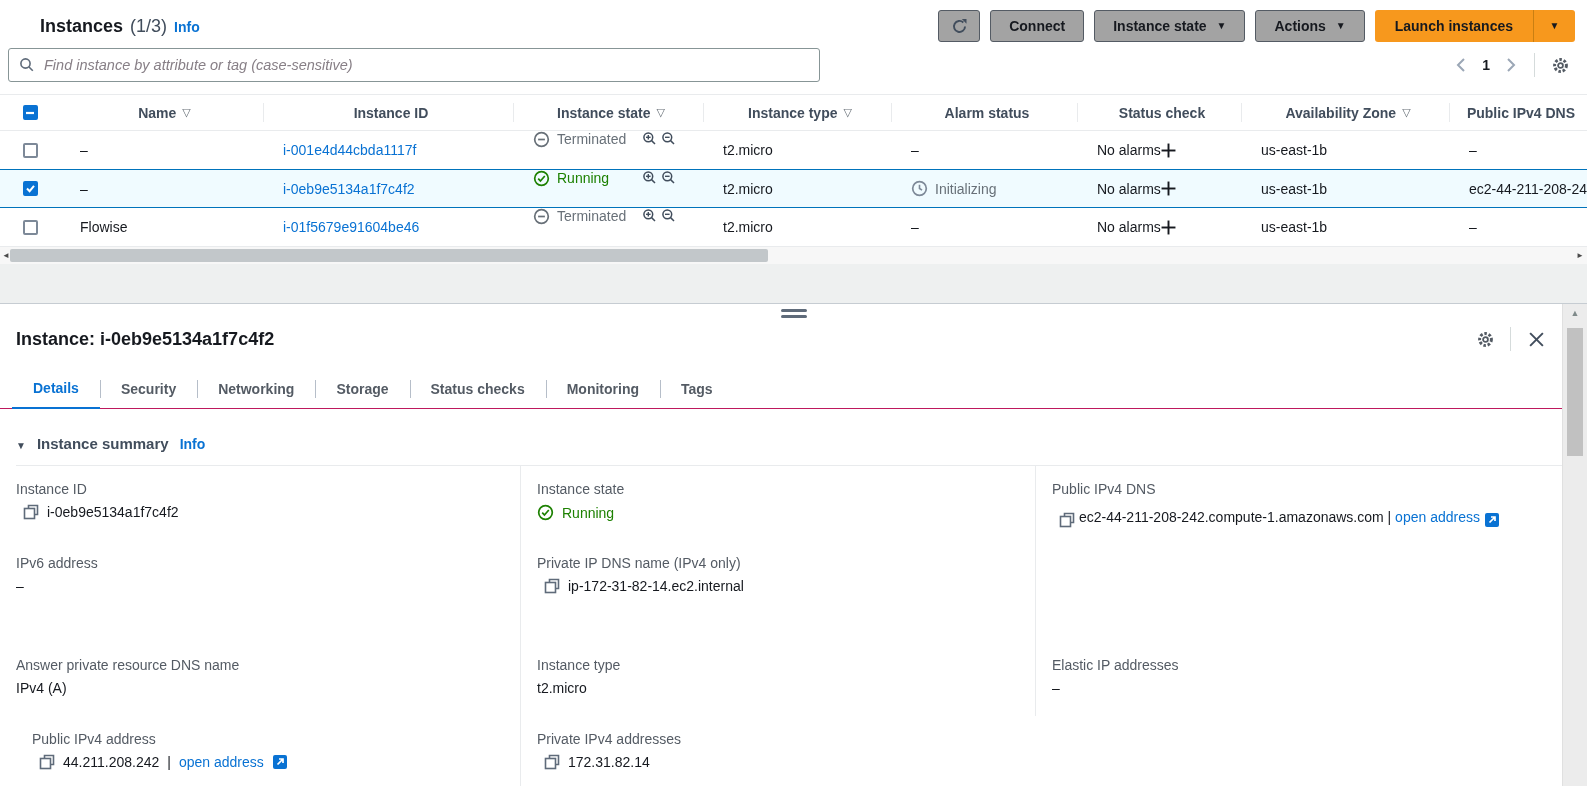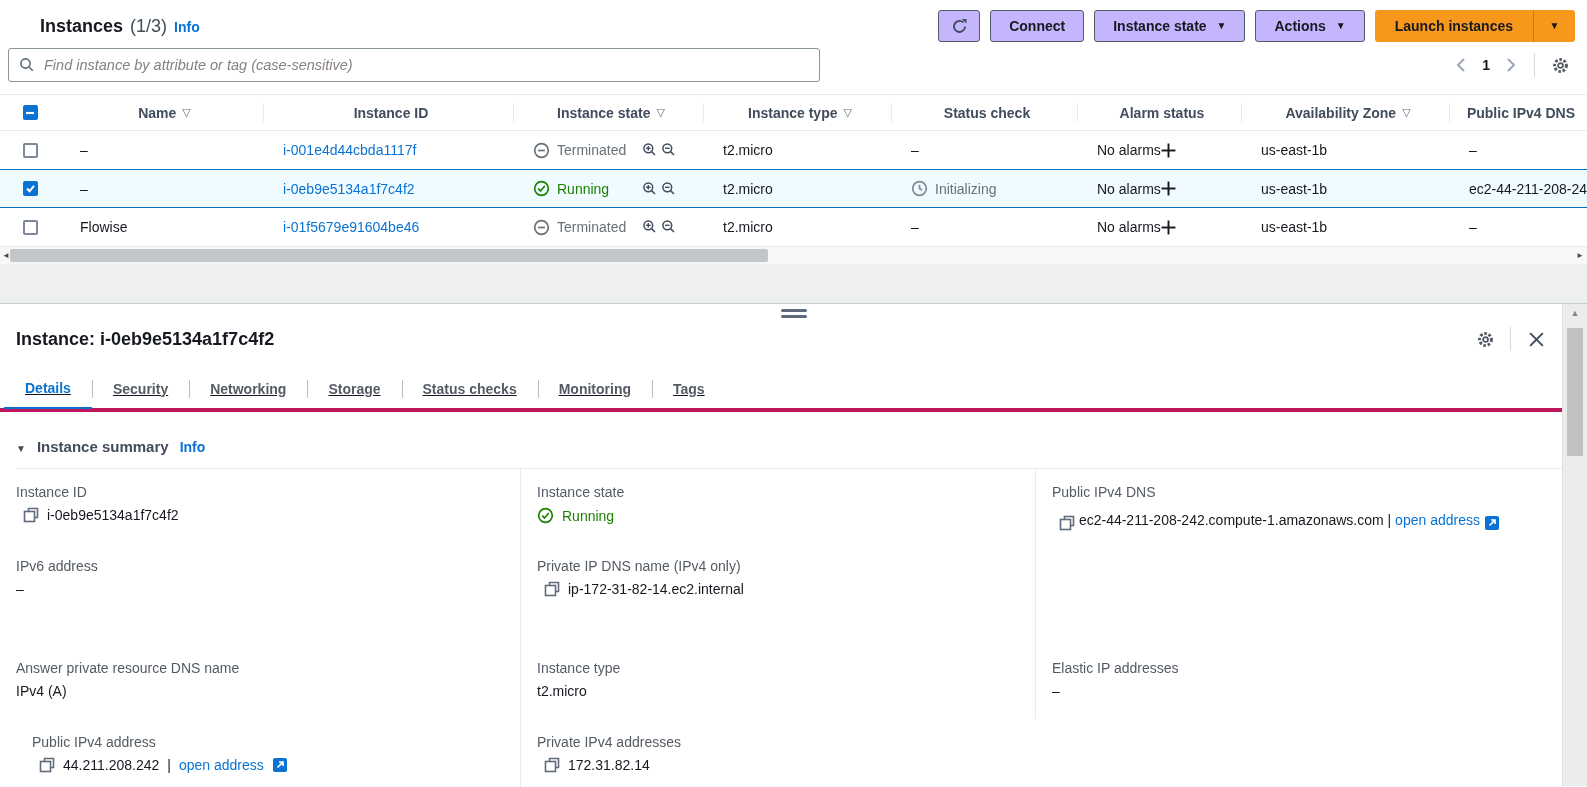--- a/index.html
+++ b/index.html
@@ -11,21 +11,21 @@
   button { font-family: inherit; background:none; border:none; cursor:pointer; color:inherit; font-size:inherit; }
   svg { display:block; }
 
   
   .page-header { height:44px; display:flex; align-items:center; padding:8px 12px 0 14px;margin-left:26px; }
   .title-group { display:flex; align-items:baseline; gap:7px; }
   .page-title { font-size:18px; font-weight:700; }
   .page-count { font-size:18px; font-weight:400; color:#414d5c; }
   .info-link { font-size:14px; font-weight:700; color:#0972d3; cursor:pointer; }
   .header-actions { margin-left:auto; display:flex; align-items:stretch; gap:10px; }
-  .btn { height:32px; background:#c4b5fd; border:1px solid #545b64; border-radius:3px;
+  .btn { height:32px; background:#a3a3a3; border:1px solid #545b64; border-radius:3px;
          font-weight:700; color:#16191f; padding:0 18px; display:flex; align-items:center; gap:10px; }
   .btn-icon-only { width:42px; justify-content:center; padding:0; }
   .caret { font-size:10px; line-height:1; color:#16191f; }
   .launch-group { display:flex; }
   .launch-main { height:32px; background:#f7981d; border:none; border-radius:3px 0 0 3px;
                  font-weight:700; padding:0 20px; color:#16191f; }
   .launch-caret { height:32px; width:42px; background:#f7981d; border:none; border-left:1px solid #c97f12;
                   border-radius:0 3px 3px 0; display:flex; align-items:center; justify-content:center; }
 
   
@@ -49,21 +49,21 @@
   .hcell { display:flex; align-items:center; justify-content:center; padding:0 14px 0 20px;
            position:relative; height:100%; white-space:nowrap; overflow:hidden; }
   .hcell.sep::before { content:""; position:absolute; left:0; top:8px; bottom:8px; width:1px; background:#e9ebed; }
   .sort-caret { font-size:11px; color:#687078; margin-left:6px; }
   .cell { padding-left:20px; white-space:nowrap; overflow:hidden; display:flex; align-items:center; }
   .cb-cell { display:flex; align-items:center; justify-content:center; height:100%; }
   .checkbox { width:15px; height:15px; border:2px solid #7d8998; border-radius:2px; background:#fff;
               display:flex; align-items:center; justify-content:center; }
   .checkbox.on { background:#0972d3; border-color:#0972d3; }
   .link { color:#0972d3; text-decoration:none; cursor:pointer; }
-  .state-cell { display:flex; align-items:center; gap:7px; padding-left:20px; height:100%; }
+  .state-cell { display:flex; align-items:flex-start; gap:7px; padding-left:20px; height:100%; }
   .state-terminated { color:#687078; }
   .state-running { color:#1d8102; }
   .mag-group { margin-left:auto; display:flex; gap:3px; padding-right:26px; color:#414d5c; }
   .status-init { color:#687078; display:flex; align-items:center; gap:7px; }
   .alarm-cell { display:flex; align-items:center; justify-content:flex-start; padding:0 34px 0 20px; }
 
   
   .hscroll { height:17px; background:#f7f7f7; position:relative; }
   .hscroll .thumb { position:absolute; left:10px; top:2px; width:758px; height:13px; background:#c2c7ca; border-radius:2px; }
   .scroll-arrow { position:absolute; top:0; height:17px; display:flex; align-items:center; font-size:8px; color:#4a4a4a; }
@@ -71,21 +71,21 @@
   .scroll-arrow.right { right:3px; }
   .band { height:40px; background:#eef0f0; border-bottom:1px solid #c6ccd2; }
 
   
   .panel { height:482px; background:#fff; position:relative; }
   .drag-handle { position:absolute; top:5px; left:50%; transform:translateX(-50%); display:flex; flex-direction:column; gap:3px; cursor:row-resize; }
   .drag-handle i { width:26px; height:3px; background:#5f6b7a; border-radius:2px; display:block; }
   .panel-head { display:flex; align-items:center; padding:20px 36px 0 16px; }
   .panel-title { font-size:18px; font-weight:700; }
   .panel-head-icons { margin-left:auto; display:flex; align-items:center; }
-  .tabs { display:flex; margin-top:16px; border-bottom:4px solid #be185d; padding-left:4px;text-decoration:underline; }
+  .tabs { display:flex; margin-top:16px; border-bottom:1px solid #be185d; padding-left:12px; }
   .tab { padding:10px 21px 11px 21px; font-weight:700; color:#545b64; position:relative; }
   .tab:not(:first-child)::before { content:""; position:absolute; left:0; top:10px; bottom:10px; width:1px; background:#b6bec9; }
   .tab.active { color:#0972d3; border-bottom:2px solid #0972d3; margin-bottom:-1px; }
   .content { padding:26px 16px 0 16px; }
   .section-head { display:flex; align-items:baseline; gap:11px; color:#414d5c; font-weight:700; font-size:15px; }
   .section-caret { font-size:10px; color:#414d5c; cursor:pointer; }
   .grid { margin-top:13px; border-top:1px solid #e9ebed; display:grid;
           grid-template-columns:505px 515px 1fr; grid-auto-flow:column;
           grid-template-rows:74px 102px 74px 70px; }
   .field { padding:15px 16px 0 0; overflow:hidden; }
@@ -195,24 +195,24 @@
     </div>
     <div class="hcell sep">
       <span>Instance state</span>
       <span class="sort-caret">▽</span>
     </div>
     <div class="hcell sep">
       <span>Instance type</span>
       <span class="sort-caret">▽</span>
     </div>
     <div class="hcell sep">
+      <span>Alarm status</span>
+    </div>
+    <div class="hcell sep">
       <span>Status check</span>
-    </div>
-    <div class="hcell sep">
-      <span>Alarm status</span>
     </div>
     <div class="hcell sep">
       <span>Availability Zone</span>
       <span class="sort-caret">▽</span>
     </div>
     <div class="hcell sep">
       <span>Public IPv4 DNS</span>
     </div>
   </div>
 

